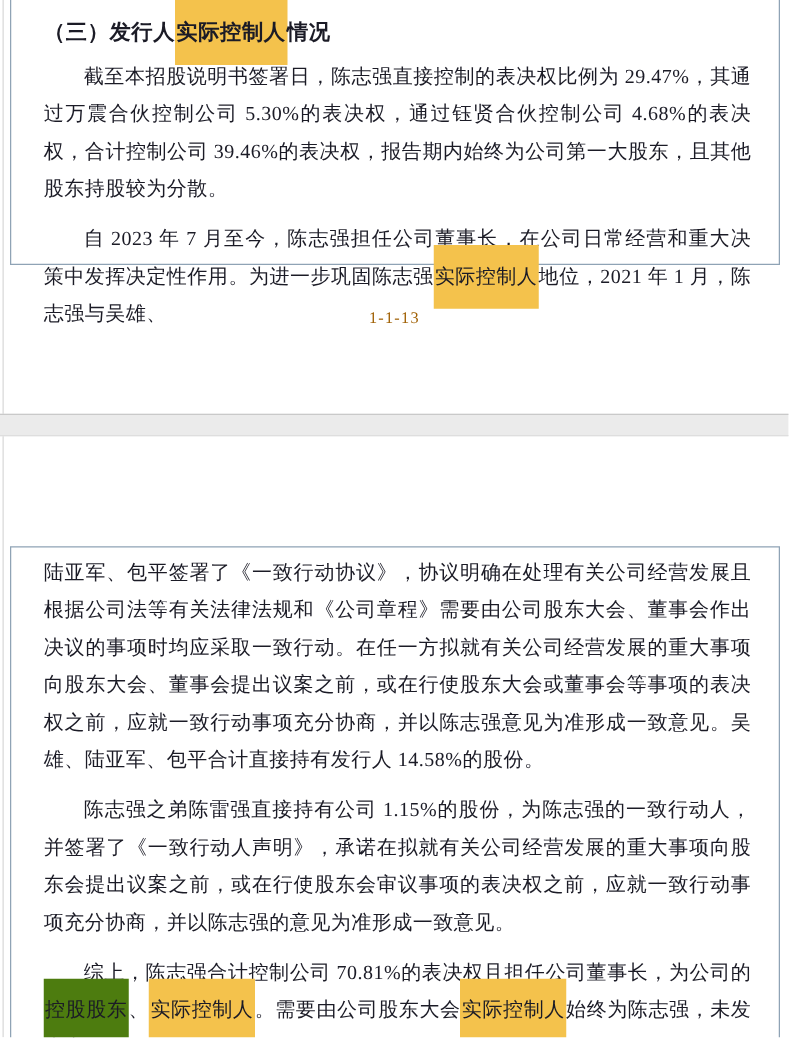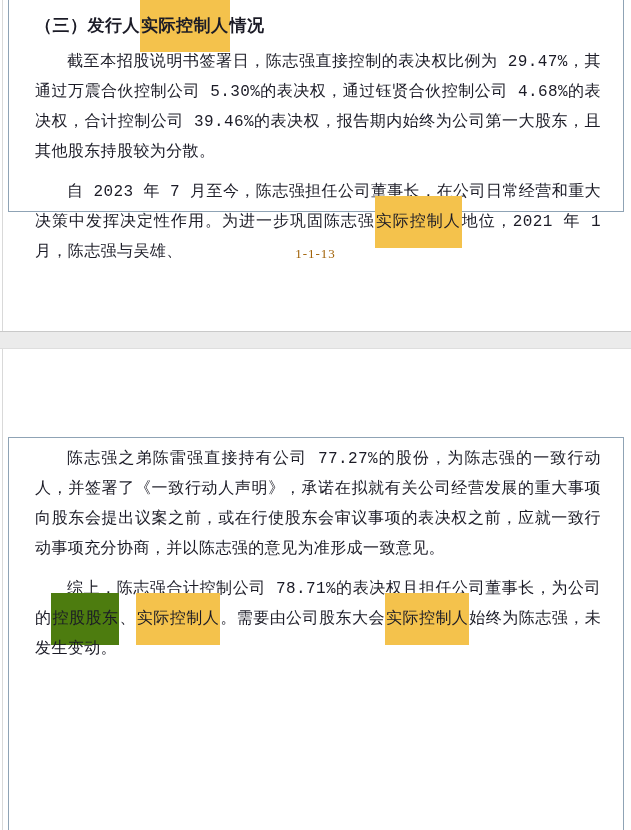--- a/index.html
+++ b/index.html
@@ -46,21 +46,20 @@
     line-height: 25px;
     font-weight: bold;
     letter-spacing: 0.5px;
   }
   .body-para {
     margin: 0;
     font-size: 16px;
     line-height: 30px;
     text-align: justify;
     letter-spacing: 0.4px;
-    font-family: Liberation Mono, monospace;
   }
   .body-para + .body-para {
     margin-top: 10px;
   }
   .indent { text-indent: 2em; }
   mark {
     color: inherit;
     padding: 17px 1px;
   }
   .hl-yellow { background: #f4c24c; }
@@ -99,19 +98,20 @@
     <p class="body-para indent">截至本招股说明书签署日，陈志强直接控制的表决权比例为 29.47%，其通过万震合伙控制公司 5.30%的表决权，通过钰贤合伙控制公司 4.68%的表决权，合计控制公司 39.46%的表决权，报告期内始终为公司第一大股东，且其他股东持股较为分散。</p>
 
     <p class="body-para indent"><span>自 2023 年 7 月至今，陈志强担任公司董事长，在公司日常经营和重大决策中发挥决定性作用。为进一步巩固陈志强</span><mark class="hl-yellow">实际控制人</mark><span>地位，2021 年 1 月，陈志强与吴雄、</span></p>
   </section>
 
   <div class="page-number">1-1-13</div>
 
   <div class="page-gap"></div>
 
   <section class="page-box page-box-2">
+    <p class="body-para">陆亚军、包平签署了《一致行动协议》，协议明确在处理有关公司经营发展且根据公司法等有关法律法规和《公司章程》需要由公司股东大会、董事会作出决议的事项时均应采取一致行动。在任一方拟就有关公司经营发展的重大事项向股东大会、董事会提出议案之前，或在行使股东大会或董事会等事项的表决权之前，应就一致行动事项充分协商，并以陈志强意见为准形成一致意见。吴雄、陆亚军、包平合计直接持有发行人 14.58%的股份。</p>
 
-    <p class="body-para indent">陈志强之弟陈雷强直接持有公司 77.27%的股份，为陈志强的一致行动人，并签署了《一致行动人声明》，承诺在拟就有关公司经营发展的重大事项向股东会提出议案之前，或在行使股东会审议事项的表决权之前，应就一致行动事项充分协商，并以陈志强的意见为准形成一致意见。</p>
+    <p class="body-para indent">陈志强之弟陈雷强直接持有公司 1.15%的股份，为陈志强的一致行动人，并签署了《一致行动人声明》，承诺在拟就有关公司经营发展的重大事项向股东会提出议案之前，或在行使股东会审议事项的表决权之前，应就一致行动事项充分协商，并以陈志强的意见为准形成一致意见。</p>
 
-    <p class="body-para indent"><span>综上，陈志强合计控制公司 78.71%的表决权且担任公司董事长，为公司的</span><mark class="hl-purple">控股股东</mark><span>、</span><mark class="hl-yellow">实际控制人</mark><span>。需要由公司股东大会</span><mark class="hl-yellow">实际控制人</mark><span>始终为陈志强，未发生变动。</span></p>
+    <p class="body-para indent"><span>综上，陈志强合计控制公司 70.81%的表决权且担任公司董事长，为公司的</span><mark class="hl-purple">控股股东</mark><span>、</span><mark class="hl-yellow">实际控制人</mark><span>。需要由公司股东大会</span><mark class="hl-yellow">实际控制人</mark><span>始终为陈志强，未发生变动。</span></p>
   </section>
 
 </div>
 
 </body></html>

